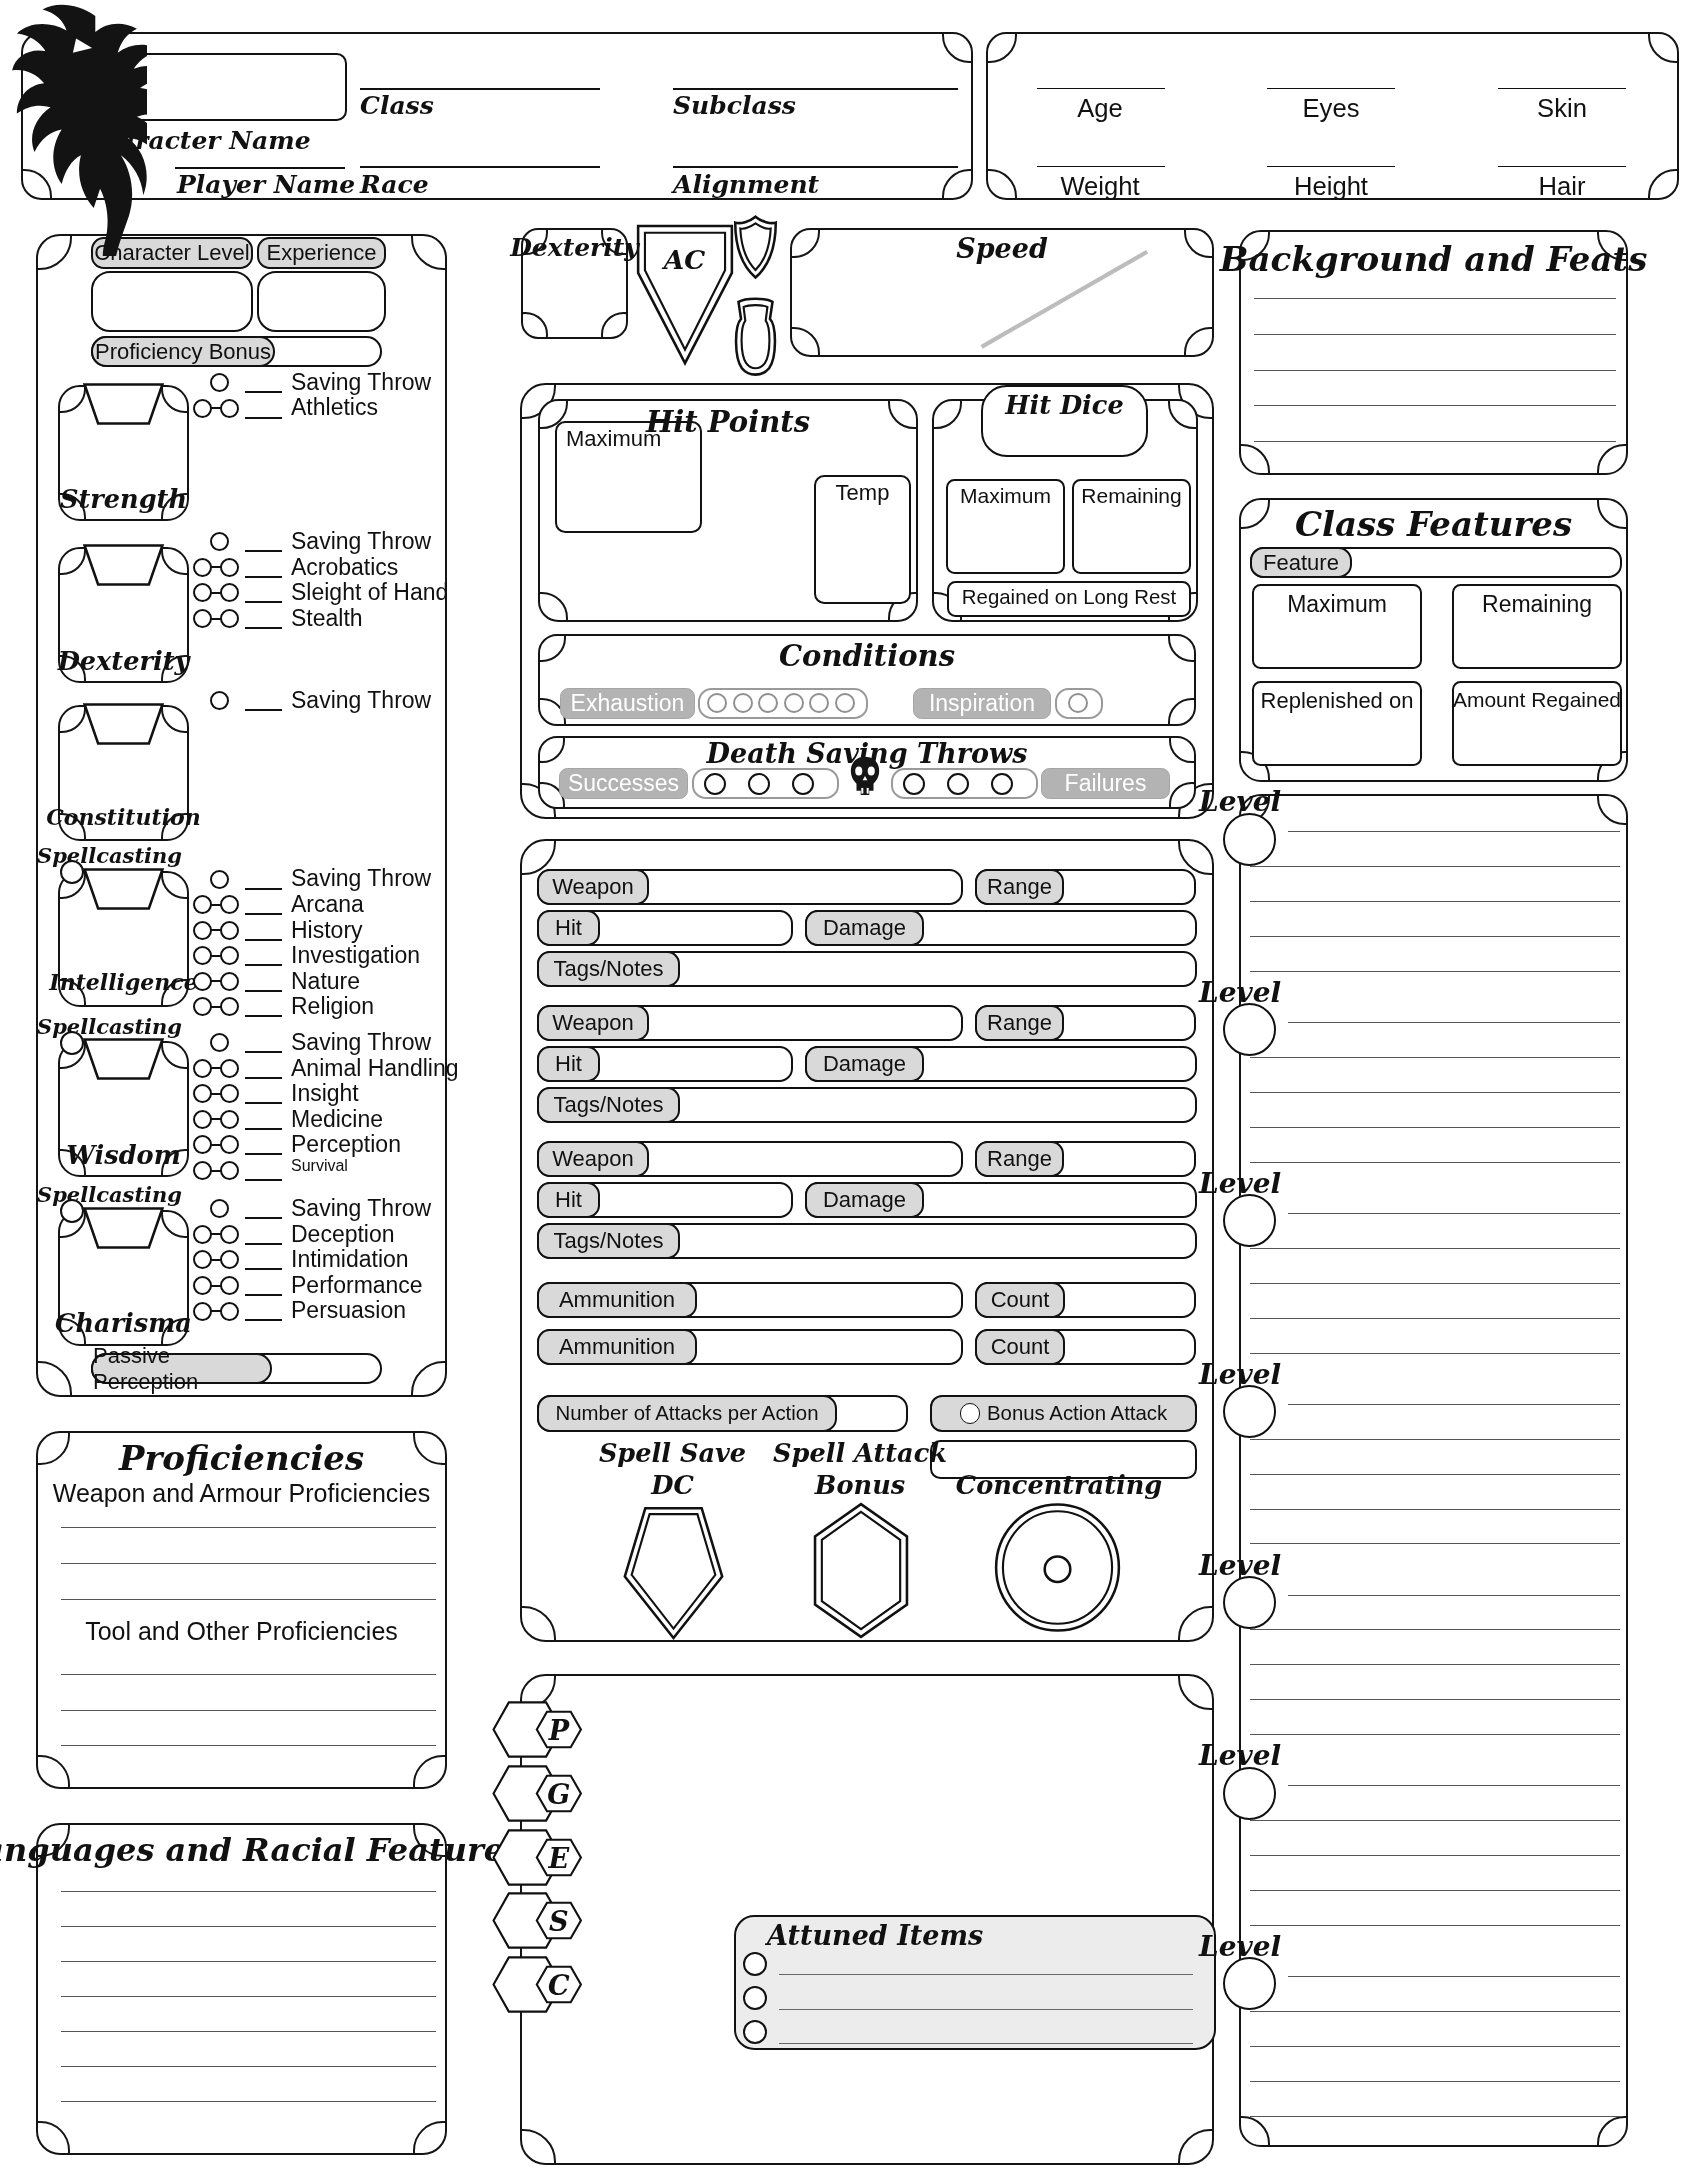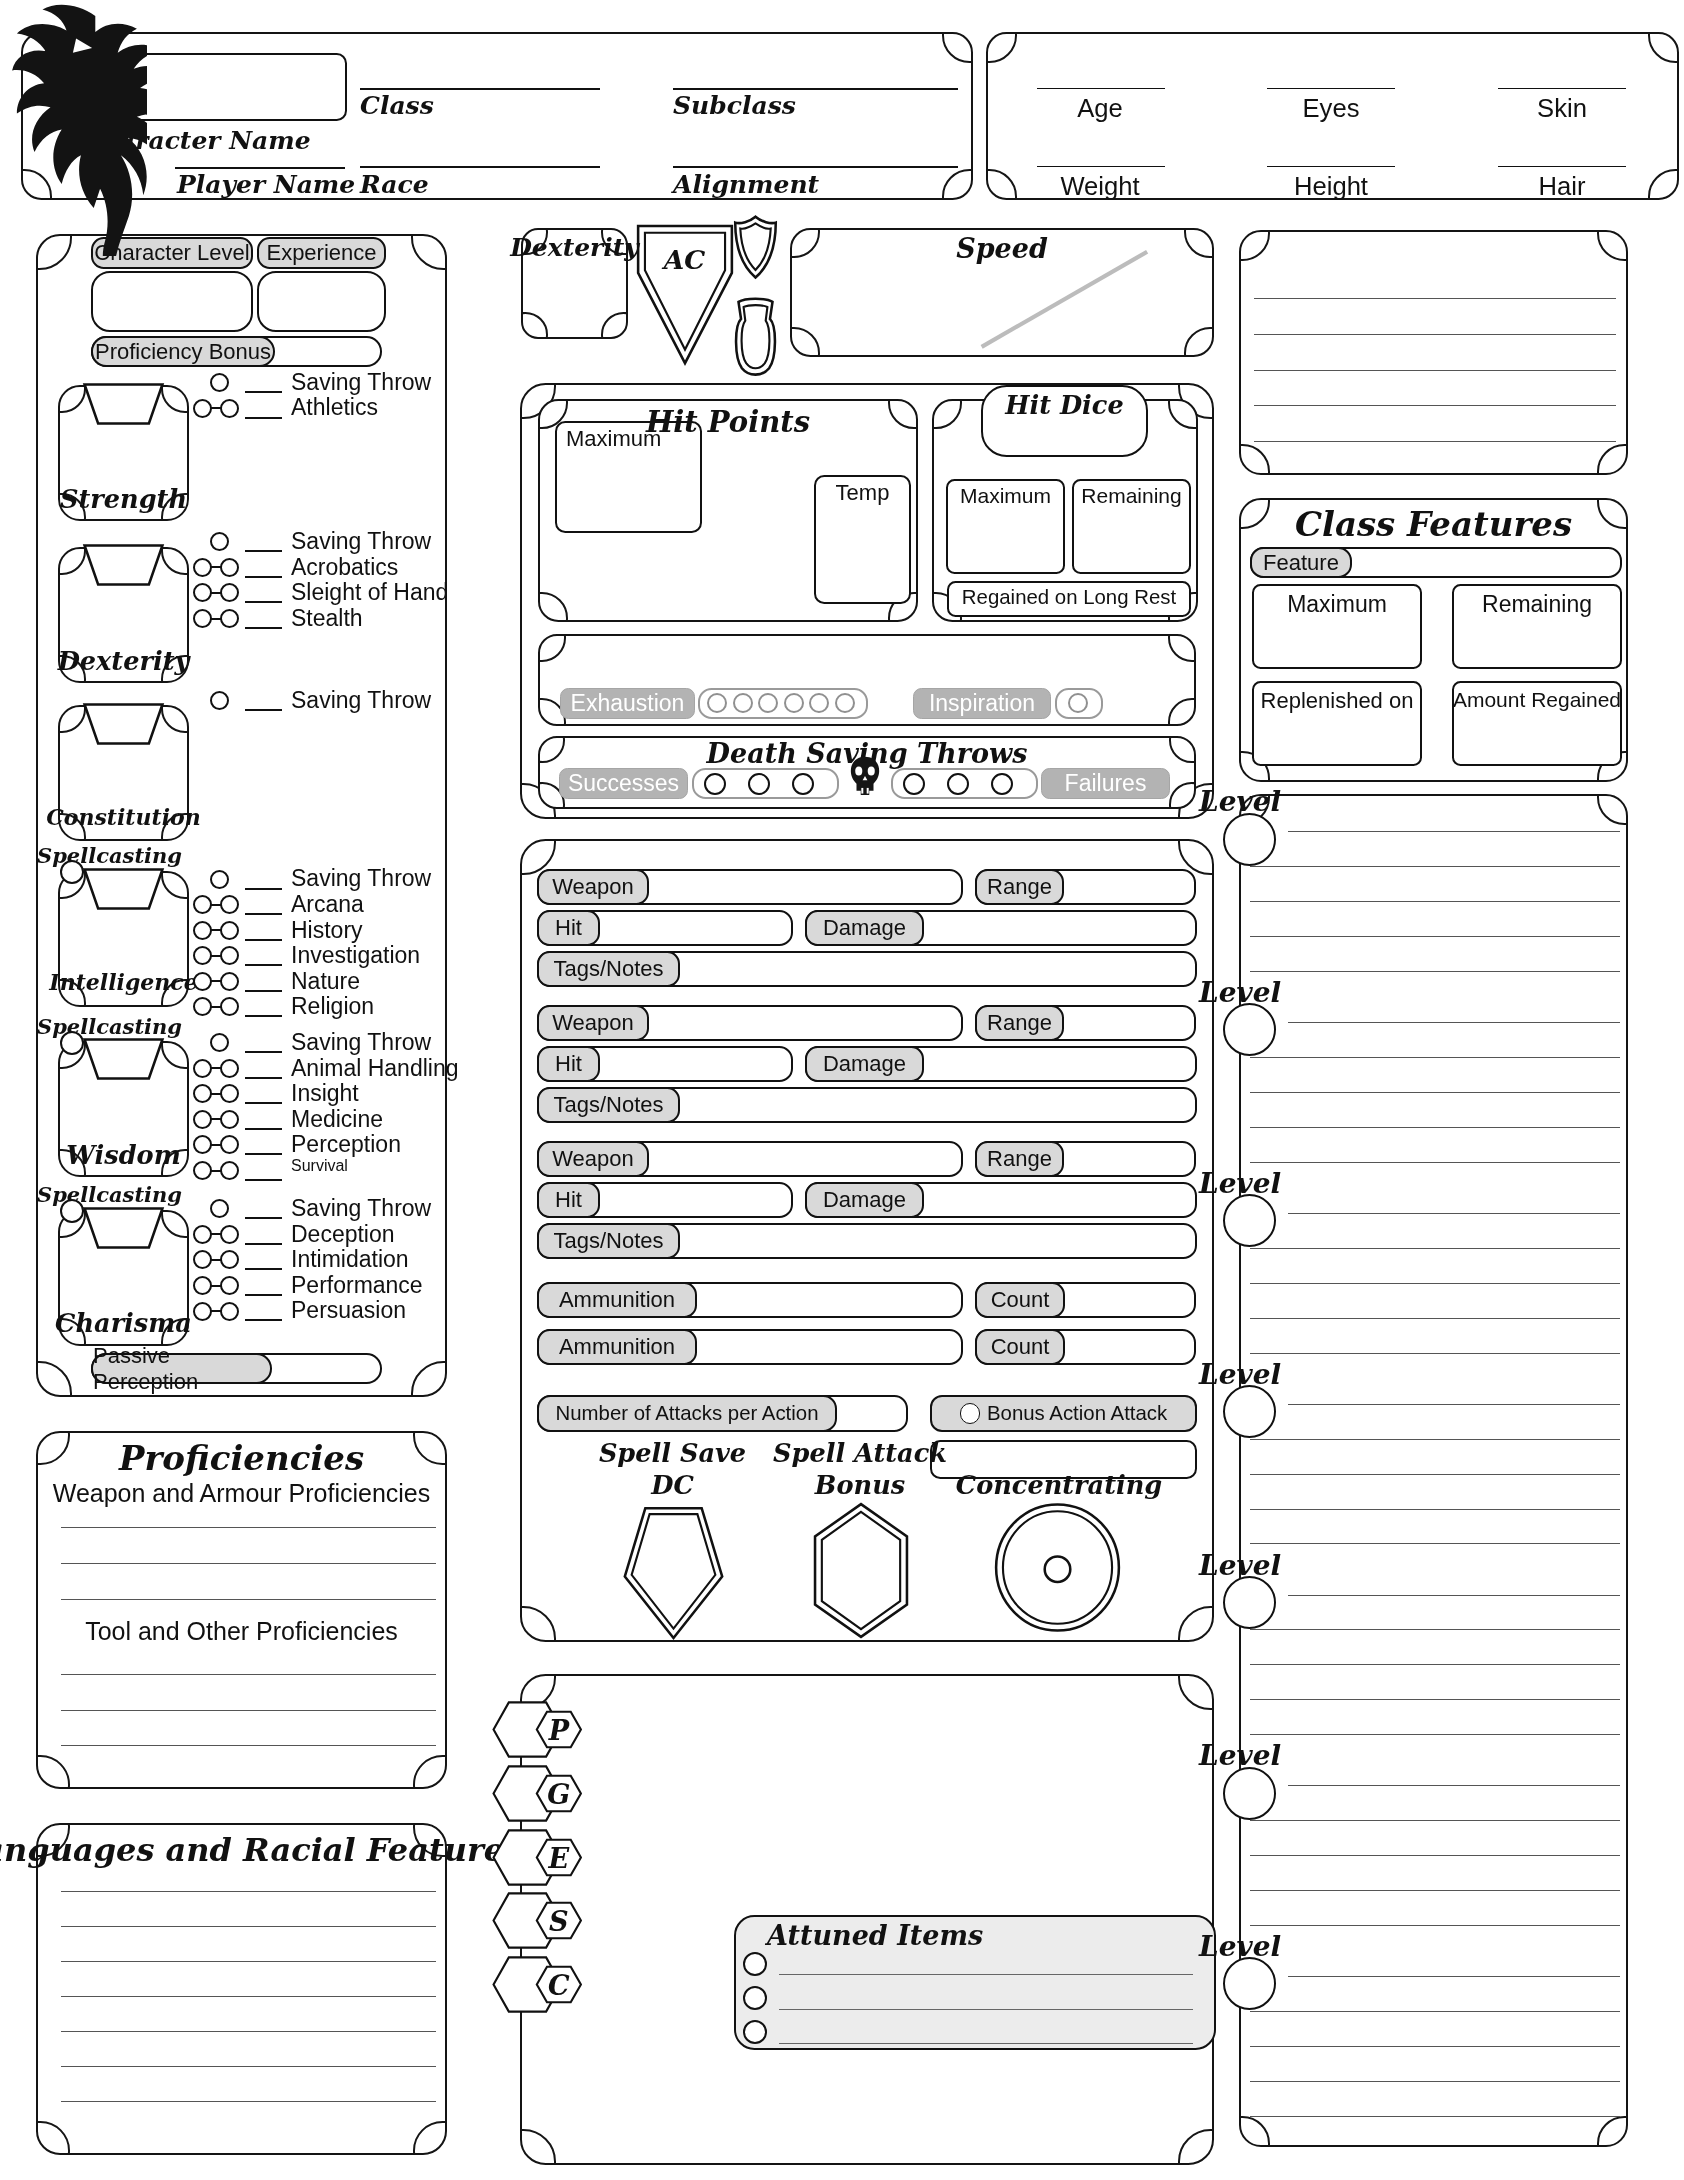--- a/index.html
+++ b/index.html
@@ -167,20 +167,21 @@
   <div class="t lbl ctr" style="left:1072px;top:484px;width:119px;font-size:21px;">Remaining</div>
   <div class="pill" style="left:947px;top:581px;width:244px;height:36px;border-radius:8.5px;"></div>
   <div class="t lbl ctr" style="left:947px;top:586px;width:244px;font-size:20.4px;">Regained on Long Rest</div>
 
   <div class="box thin" style="left:538px;top:634px;width:658px;height:92px;border-radius:19px;">
       <div class="corner" style="height: 44px; width: 44px; top: -22px; left: -22px;"></div>
       <div class="corner" style="height: 44px; width: 44px; top: -22px; right: -22px;"></div>
       <div class="corner" style="height: 44px; width: 44px; bottom: -22px; left: -22px;"></div>
       <div class="corner" style="height: 44px; width: 44px; bottom: -22px; right: -22px;"></div>
     </div>
+  <div class="t cal ctr" style="left:538px;top:639px;width:658px;font-size:29px;">Conditions</div>
   <div class="badge dk" style="left:560px;top:688px;width:135px;height:31px;font-size:23px;">Exhaustion</div>
   <div class="pill grayb" style="left:698px;top:688px;width:170px;height:31px;"></div>
   <div class="badge dk" style="left:913px;top:688px;width:138px;height:31px;font-size:23px;">Inspiration</div>
   <div class="pill grayb" style="left:1055px;top:688px;width:48px;height:31px;"></div>
 
   <div class="box thin" style="left:538px;top:736px;width:658px;height:73px;border-radius:19px;">
       <div class="corner" style="height: 41px; width: 41px; top: -20.4px; left: -20.4px;"></div>
       <div class="corner" style="height: 41px; width: 41px; top: -20.4px; right: -20.4px;"></div>
       <div class="corner" style="height: 41px; width: 41px; bottom: -20.4px; left: -20.4px;"></div>
       <div class="corner" style="height: 41px; width: 41px; bottom: -20.4px; right: -20.4px;"></div>
@@ -244,20 +245,21 @@
 
   <div class="abs" style="left:734px;top:1915px;width:482px;height:135px;background:#ececec;border:2.1px solid #111;border-radius:20.4px;z-index:3;box-sizing:border-box;"></div>
   <div class="t cal" style="left:767px;top:1920px;font-size:27px;z-index:4;">Attuned Items</div>
 
   <div class="box" style="left:1239px;top:230px;width:389px;height:245px;border-radius:22px;">
       <div class="corner" style="height: 51px; width: 51px; top: -25.6px; left: -25.6px;"></div>
       <div class="corner" style="height: 51px; width: 51px; top: -25.6px; right: -25.6px;"></div>
       <div class="corner" style="height: 51px; width: 51px; bottom: -25.6px; left: -25.6px;"></div>
       <div class="corner" style="height: 51px; width: 51px; bottom: -25.6px; right: -25.6px;"></div>
     </div>
+  <div class="t cal ctr" style="left:1239px;top:239px;width:389px;font-size:34px;">Background and Feats</div>
 
   <div class="box" style="left:1239px;top:498px;width:389px;height:284px;border-radius:22px;">
       <div class="corner" style="height: 51px; width: 51px; top: -25.6px; left: -25.6px;"></div>
       <div class="corner" style="height: 51px; width: 51px; top: -25.6px; right: -25.6px;"></div>
       <div class="corner" style="height: 51px; width: 51px; bottom: -25.6px; left: -25.6px;"></div>
       <div class="corner" style="height: 51px; width: 51px; bottom: -25.6px; right: -25.6px;"></div>
     </div>
   <div class="t cal ctr" style="left:1239px;top:504px;width:389px;font-size:34px;">Class Features</div>
   <div class="pill" style="left:1250px;top:547px;width:372px;height:31px;border-radius:13.6px;"></div>
   <div class="badge" style="left:1250px;top:547px;width:102px;height:31px;border-radius:13.6px;">Feature</div>

